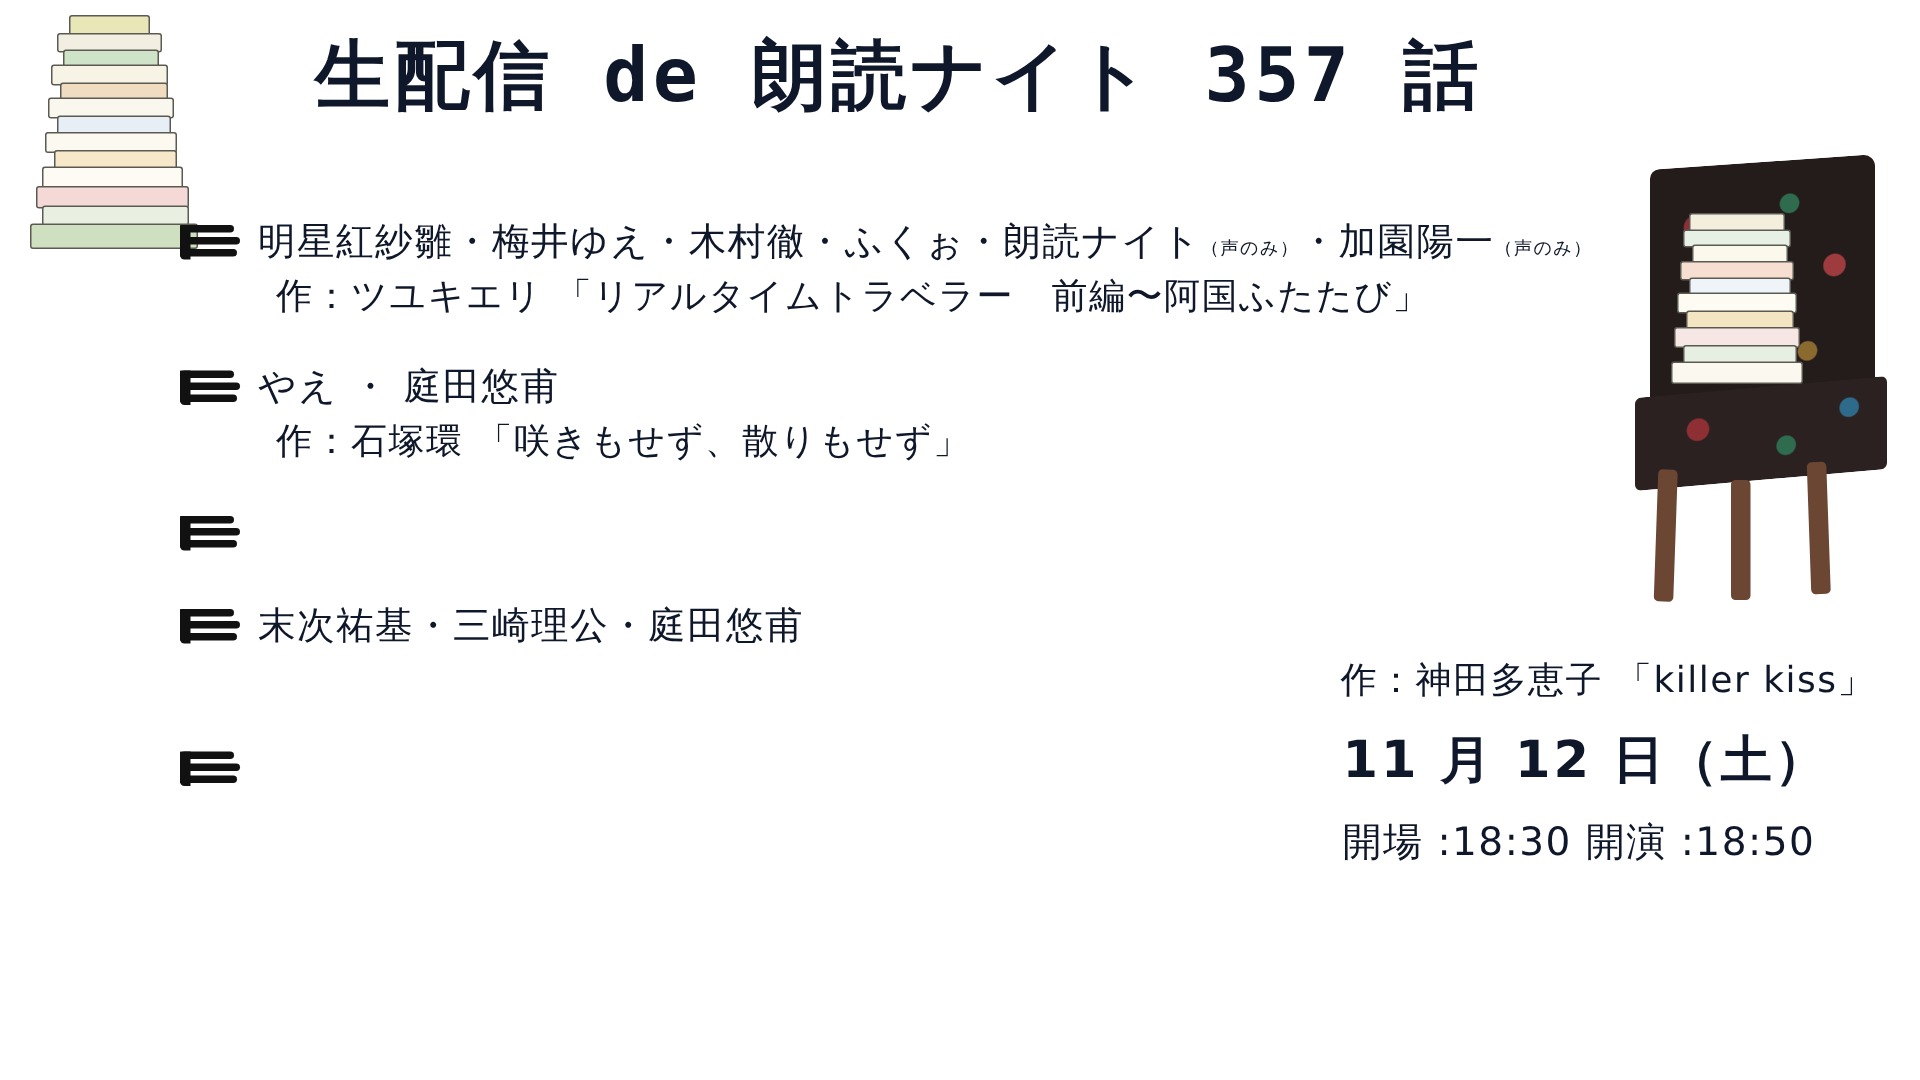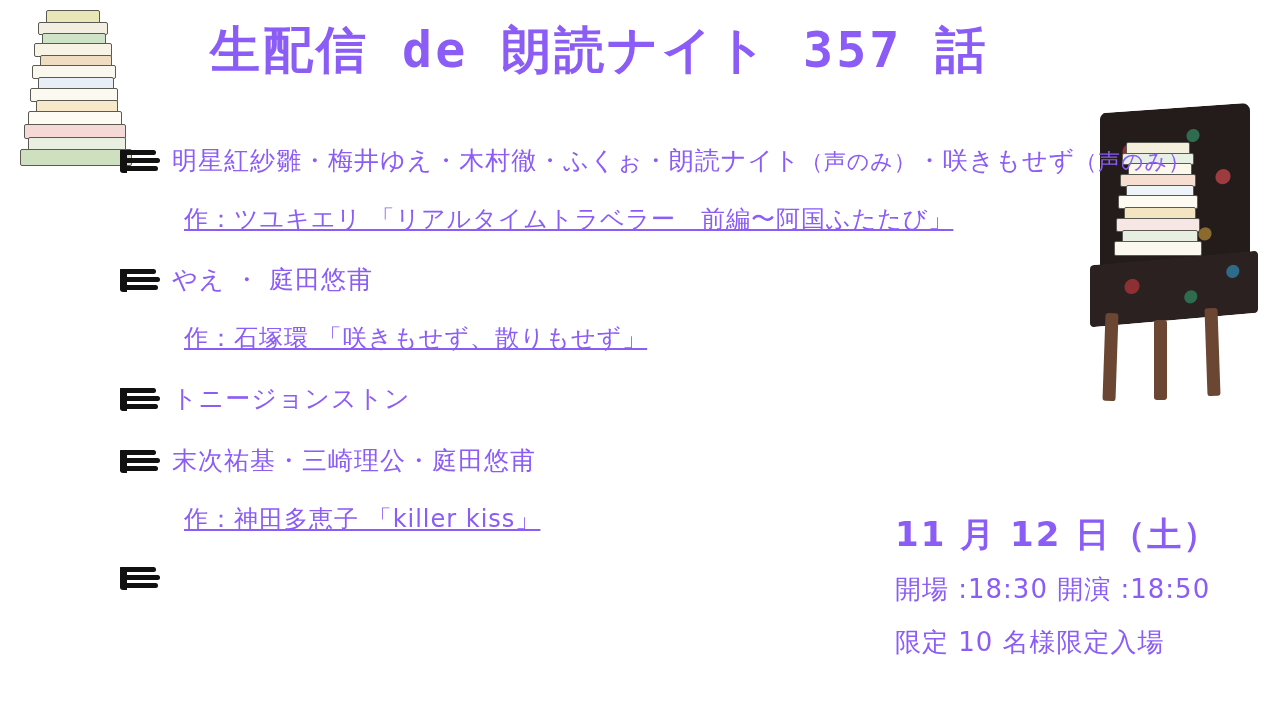--- a/index.html
+++ b/index.html
@@ -7,21 +7,21 @@
     padding: 0;
     background: #ffffff;
   }
   #poster {
     position: relative;
     width: 1280px;
     height: 720px;
     overflow: hidden;
     background: #ffffff;
     font-family: "DejaVu Sans", "Liberation Sans", sans-serif;
-    color: #8b5cf6;
+    color: #0f172a;
   }
 
   
   .title-block {
     position: absolute;
     left: 210px;
     top: 22px;
     width: 950px;
   }
   .main-title {
@@ -58,40 +58,39 @@
     gap: 12px;
     font-size: 25px;
     line-height: 1.2;
     white-space: nowrap;
   }
   .entry-cast .cast-text {
     font-family: "DejaVu Sans", "Liberation Sans", sans-serif;
     letter-spacing: 1px;
   }
   .small-note {
-    font-size: 22px;
+    font-size: 12px;
   }
   .entry-work {
-    margin-top: 25px;
+    margin-top: 3px;
     margin-left: 64px;
     font-size: 24px;
     letter-spacing: 1px;
     white-space: nowrap;
-    text-decoration: underline;
   }
   .entry-work.mono {
     font-family: "DejaVu Sans Mono", "Liberation Mono", monospace;
     font-size: 22px;
   }
 
   
   .entry.e1 { margin-bottom: 30px; }
   .entry.e2 { margin-bottom: 30px; }
   .entry.e3 { margin-bottom: 30px; }
-  .entry.e4 { margin-bottom: 28px; }
+  .entry.e4 { margin-bottom: 28px; text-align: right; }
 
   
   .book-icon {
     flex: 0 0 auto;
     width: 40px;
     height: 28px;
     position: relative;
     margin-top: 4px;
   }
   .book-icon .pg {
@@ -110,21 +109,21 @@
     left: 0; top: 0;
     width: 7px; height: 23px;
     background: #111;
     border-radius: 3px 0 0 3px;
   }
 
   
   .info {
     position: absolute;
     right: 30px;
-    top: 512px;
+    top: 484px;
     width: 355px;
     text-align: left;
   }
   .info .date {
     font-size: 34px;
     font-weight: bold;
     letter-spacing: 2px;
     margin-bottom: 14px;
   }
   .info .line {
@@ -244,21 +243,21 @@
 
     <div class="entry e1">
       <div class="entry-cast">
         <span class="book-icon">
           <span class="pg"></span>
             <span class="pg"></span>
             <span class="pg"></span>
             <span class="spine"></span>
         </span>
         <span class="cast-text">
-          <span>明星紅紗雛・梅井ゆえ・木村徹・ふくぉ・朗読ナイト</span><span class="small-note">（声のみ）</span><span>・咲きもせず</span><span class="small-note">（声のみ）</span>
+          <span>明星紅紗雛・梅井ゆえ・木村徹・ふくぉ・朗読ナイト</span><span class="small-note">（声のみ）</span><span>・加園陽一</span><span class="small-note">（声のみ）</span>
         </span>
       </div>
       <div class="entry-work">作：ツユキエリ 「リアルタイムトラベラー　前編〜阿国ふたたび」</div>
     </div>
 
     <div class="entry e2">
       <div class="entry-cast">
         <span class="book-icon">
           <span class="pg"></span>
             <span class="pg"></span>
@@ -271,21 +270,20 @@
     </div>
 
     <div class="entry e3">
       <div class="entry-cast">
         <span class="book-icon">
           <span class="pg"></span>
             <span class="pg"></span>
             <span class="pg"></span>
             <span class="spine"></span>
         </span>
-        <span class="cast-text">トニージョンストン</span>
       </div>
     </div>
 
     <div class="entry e4">
       <div class="entry-cast">
         <span class="book-icon">
           <span class="pg"></span>
             <span class="pg"></span>
             <span class="pg"></span>
             <span class="spine"></span>
@@ -304,16 +302,15 @@
             <span class="spine"></span>
         </span>
       </div>
     </div>
 
   </div>
 
   <div class="info">
     <div class="date">11 月 12 日（土）</div>
     <div class="line">開場 :18:30 開演 :18:50</div>
-    <div class="line">限定 10 名様限定入場</div>
   </div>
 
 </div>
 
 </body></html>

